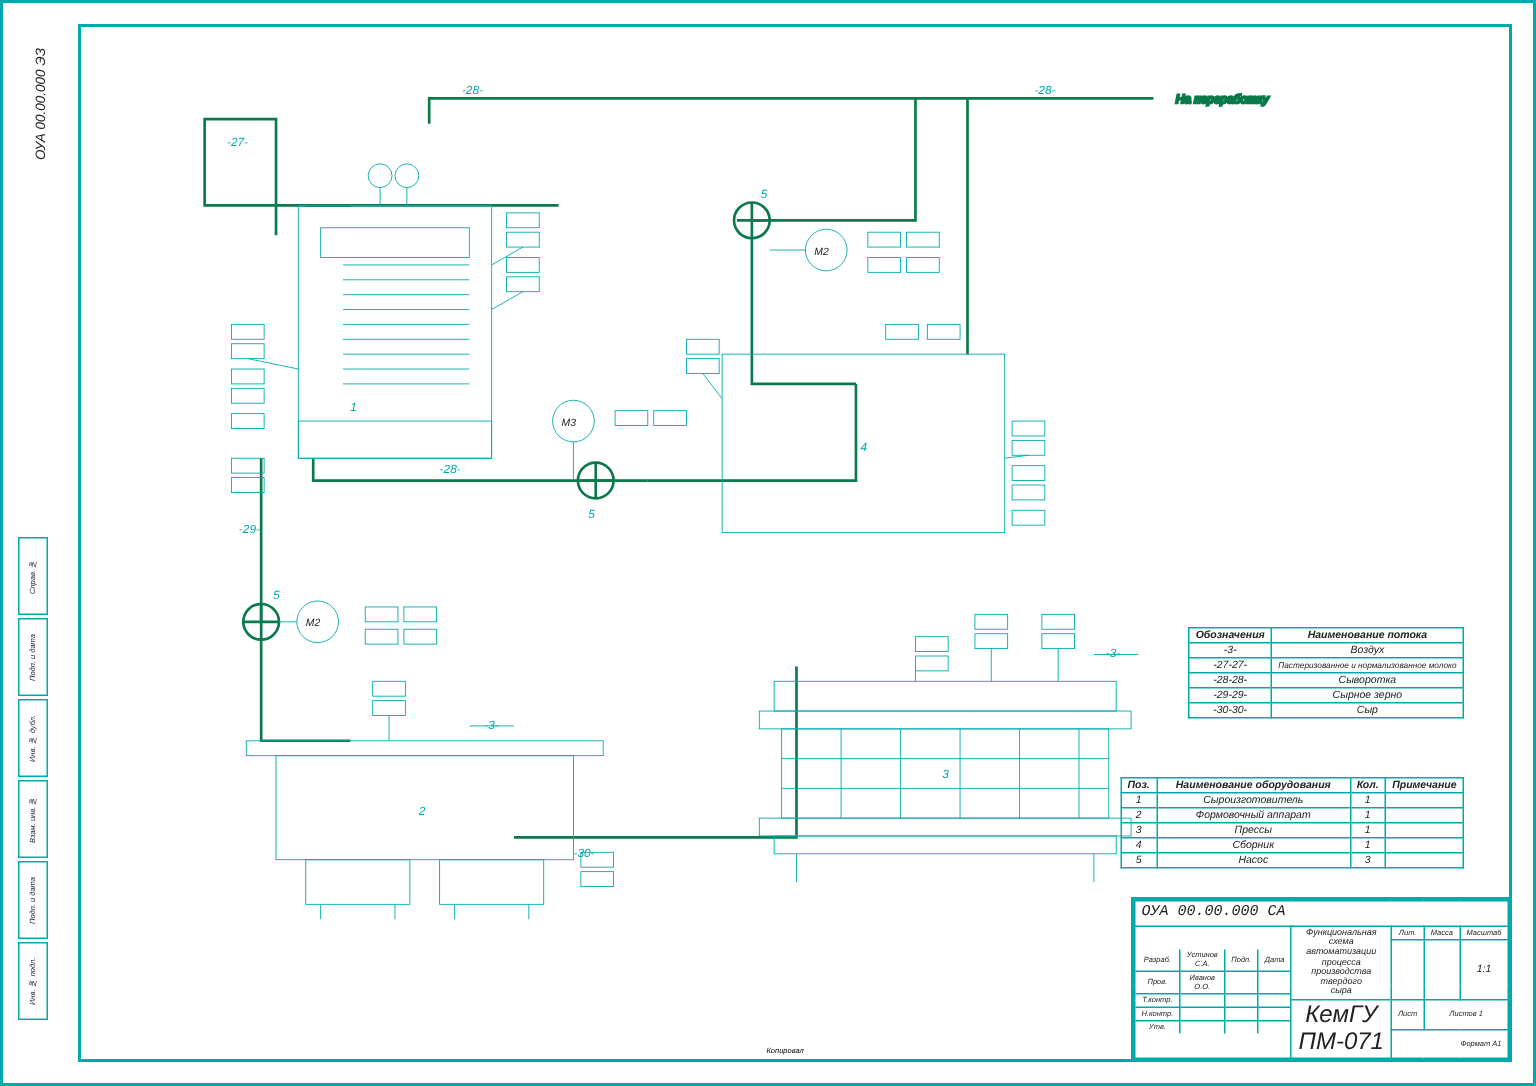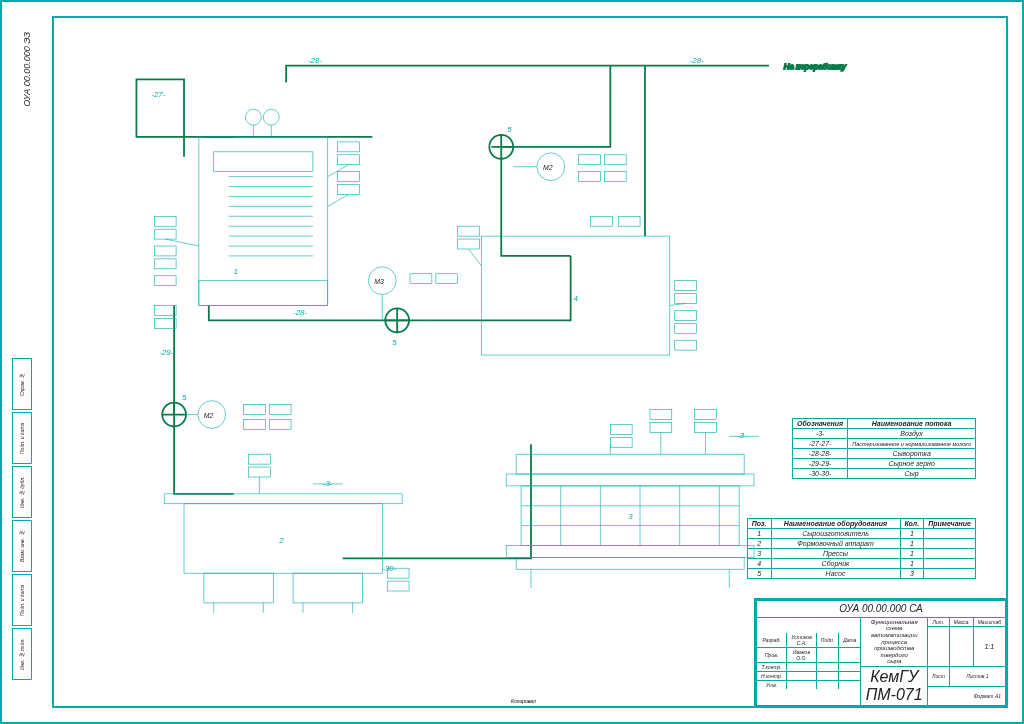--- a/index.html
+++ b/index.html
@@ -275,21 +275,21 @@
             </tr>
       </tbody>
         </table>
     </div>
 
     
     <div style="position:absolute;right:0;bottom:0;width:250px;border-left:2px solid #0aa;border-top:2px solid #0aa;">
       <table style="width:100%;">
         <tbody>
             <tr>
-              <td colspan="8" style="text-align:center;font-size:10px;height:14px;">ОУА 00.00.000 СА</td>
+              <td colspan="8" style="text-align:left;font-size:10px;height:14px;font-family:Liberation Mono, monospace;">ОУА 00.00.000 СА</td>
             </tr>
         <tr>
           <td rowspan="5" colspan="3" style="width:90px;padding:0;">
             <table style="width:100%;border:none;">
               <tbody>
                     <tr>
                       <td class="small" style="border-top:none;border-left:none;">Разраб.</td>
                       <td class="small" style="border-top:none;">Устинов С.А.</td>
                       <td class="small" style="border-top:none;">Подп.</td>
                       <td class="small" style="border-top:none;border-right:none;">Дата</td>

